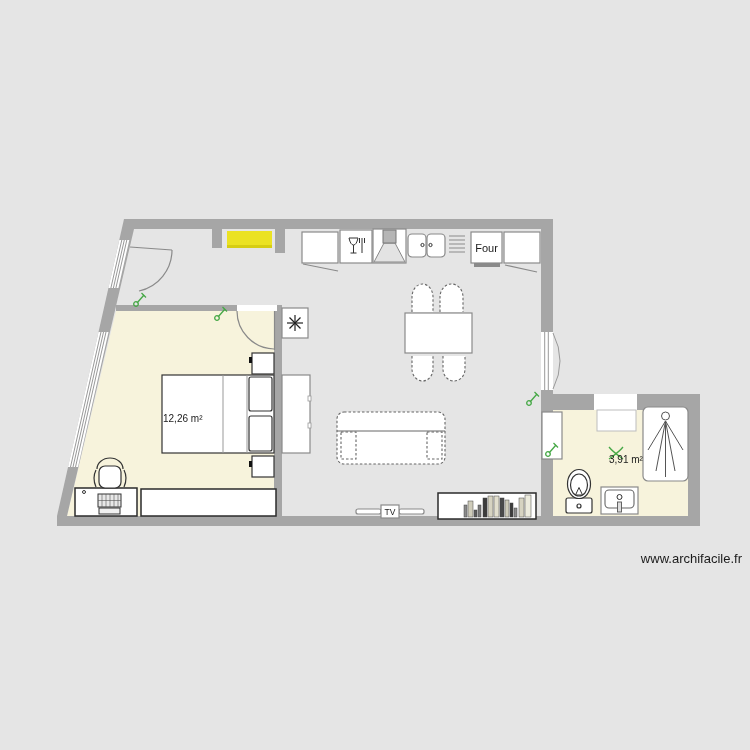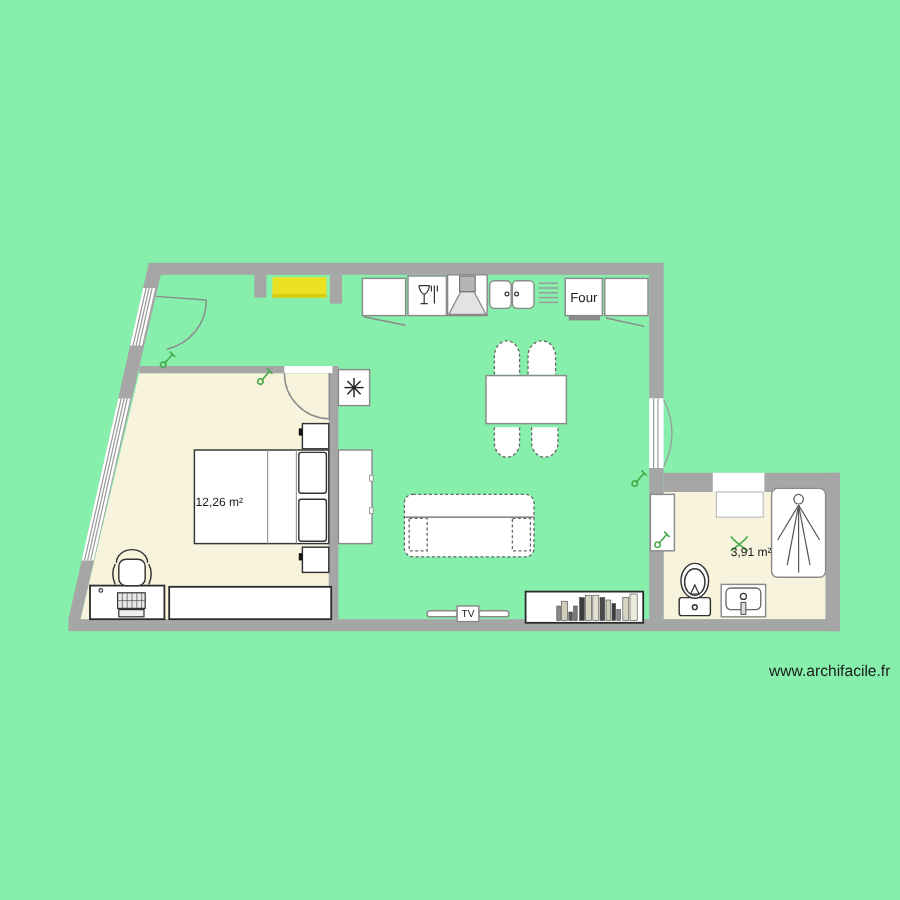--- a/index.html
+++ b/index.html
@@ -1,17 +1,17 @@
 <!DOCTYPE html>
 <html><head>
 <meta charset="utf-8">
 <style>
   html,body { margin:0; padding:0; background:#ffffff; }
   .stage {
-    position:relative; width:750px; height:750px; background:#86efac;
+    position:relative; width:750px; height:750px; background:#e5e5e5;
     font-family:"Liberation Sans", sans-serif; overflow:hidden;
   }
   svg text {
     font-family:"Liberation Sans", sans-serif;
     fill:#1b1b1b;
   }
   .lbl  { font-size:10px; }
   .oven { font-size:11px; }
   .tv   { font-size:8.5px; }
   .wm   { font-size:13px; }

